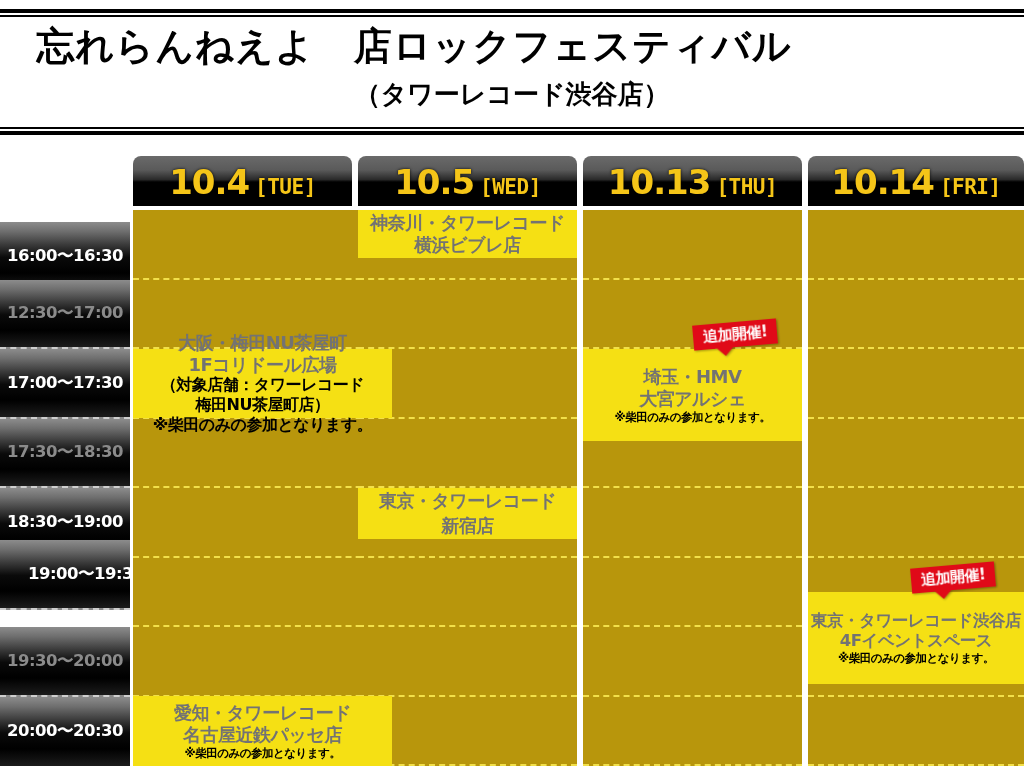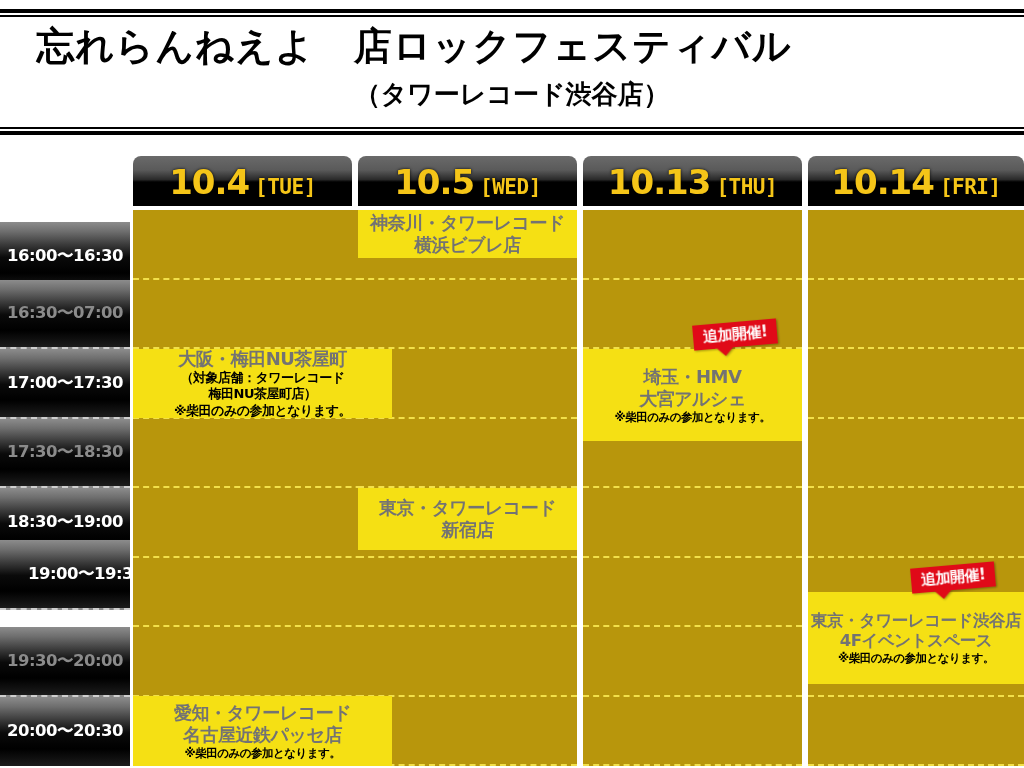--- a/index.html
+++ b/index.html
@@ -206,21 +206,21 @@
   }
   .ev-note {
     font-size: 11.5px;
     font-weight: bold;
     color: #000000;
     line-height: 1.25;
     letter-spacing: -0.5px;
     white-space: nowrap;
   }
   .ev-note.small {
-    font-size: 13px;
+    font-size: 16px;
   }
   .event.narrow .ev-line1,
   .event.narrow .ev-line2 {
     font-size: 16.5px;
   }
 
   
   .badge {
     position: absolute;
     z-index: 9;
@@ -300,21 +300,21 @@
             <span class="date-dow">[FRI]</span>
           </div>
         </div>
       </div>
     </div>
   <div class="time-col" id="time-col">
       <div class="time-cell" style="top: 0px; height: 69.5px; margin-top: 12px;">
         <span class="time-label">16:00〜16:30</span>
       </div>
       <div class="time-cell dim" style="top: 69.5px; height: 69.5px;">
-        <span class="time-label">16:30〜07:00</span>
+        <span class="time-label">12:30〜17:00</span>
       </div>
       <div class="time-cell" style="top: 139px; height: 69.5px;">
         <span class="time-label">17:00〜17:30</span>
       </div>
       <div class="time-cell dim" style="top: 208.5px; height: 69.5px;">
         <span class="time-label">17:30〜18:30</span>
       </div>
       <div class="time-cell" style="top: 278px; height: 69.5px;">
         <span class="time-label">18:30〜19:00</span>
       </div>
@@ -333,20 +333,21 @@
         <div class="slot" style="top: 0px; height: 69.5px;"></div>
         <div class="slot" style="top: 69.5px; height: 69.5px;"></div>
         <div class="slot" style="top: 139px; height: 69.5px;"></div>
         <div class="slot" style="top: 208.5px; height: 69.5px;"></div>
         <div class="slot" style="top: 278px; height: 69.5px;"></div>
         <div class="slot" style="top: 347.5px; height: 69.5px;"></div>
         <div class="slot" style="top: 417px; height: 69.5px;"></div>
         <div class="slot" style="top: 486.5px; height: 69.5px;"></div>
         <div class="event" style="top: 139px; height: 69px;">
           <div class="ev-line1">大阪・梅田NU茶屋町</div>
+          <div class="ev-line2">1Fコリドール広場</div>
           <div class="ev-note small">（対象店舗：タワーレコード</div>
           <div class="ev-note small">梅田NU茶屋町店）</div>
           <div class="ev-note small">※柴田のみの参加となります。</div>
         </div>
         <div class="event" style="top: 486px; height: 70px;">
           <div class="ev-line1">愛知・タワーレコード</div>
           <div class="ev-line2">名古屋近鉄パッセ店</div>
           <div class="ev-note">※柴田のみの参加となります。</div>
         </div>
       </div>
@@ -356,21 +357,21 @@
         <div class="slot" style="top: 139px; height: 69.5px;"></div>
         <div class="slot" style="top: 208.5px; height: 69.5px;"></div>
         <div class="slot" style="top: 278px; height: 69.5px;"></div>
         <div class="slot" style="top: 347.5px; height: 69.5px;"></div>
         <div class="slot" style="top: 417px; height: 69.5px;"></div>
         <div class="slot" style="top: 486.5px; height: 69.5px;"></div>
         <div class="event" style="top: 0px; height: 48px;">
           <div class="ev-line1">神奈川・タワーレコード</div>
           <div class="ev-line2">横浜ビブレ店</div>
         </div>
-        <div class="event" style="top: 278px; height: 62px;">
+        <div class="event" style="top: 278px; height: 51px; justify-content: space-between;">
           <div class="ev-line1">東京・タワーレコード</div>
           <div class="ev-line2">新宿店</div>
         </div>
       </div>
       <div class="day-col" style="left: 583px; width: 219px;">
         <div class="slot" style="top: 0px; height: 69.5px;"></div>
         <div class="slot" style="top: 69.5px; height: 69.5px;"></div>
         <div class="slot" style="top: 139px; height: 69.5px;"></div>
         <div class="slot" style="top: 208.5px; height: 69.5px;"></div>
         <div class="slot" style="top: 278px; height: 69.5px;"></div>

